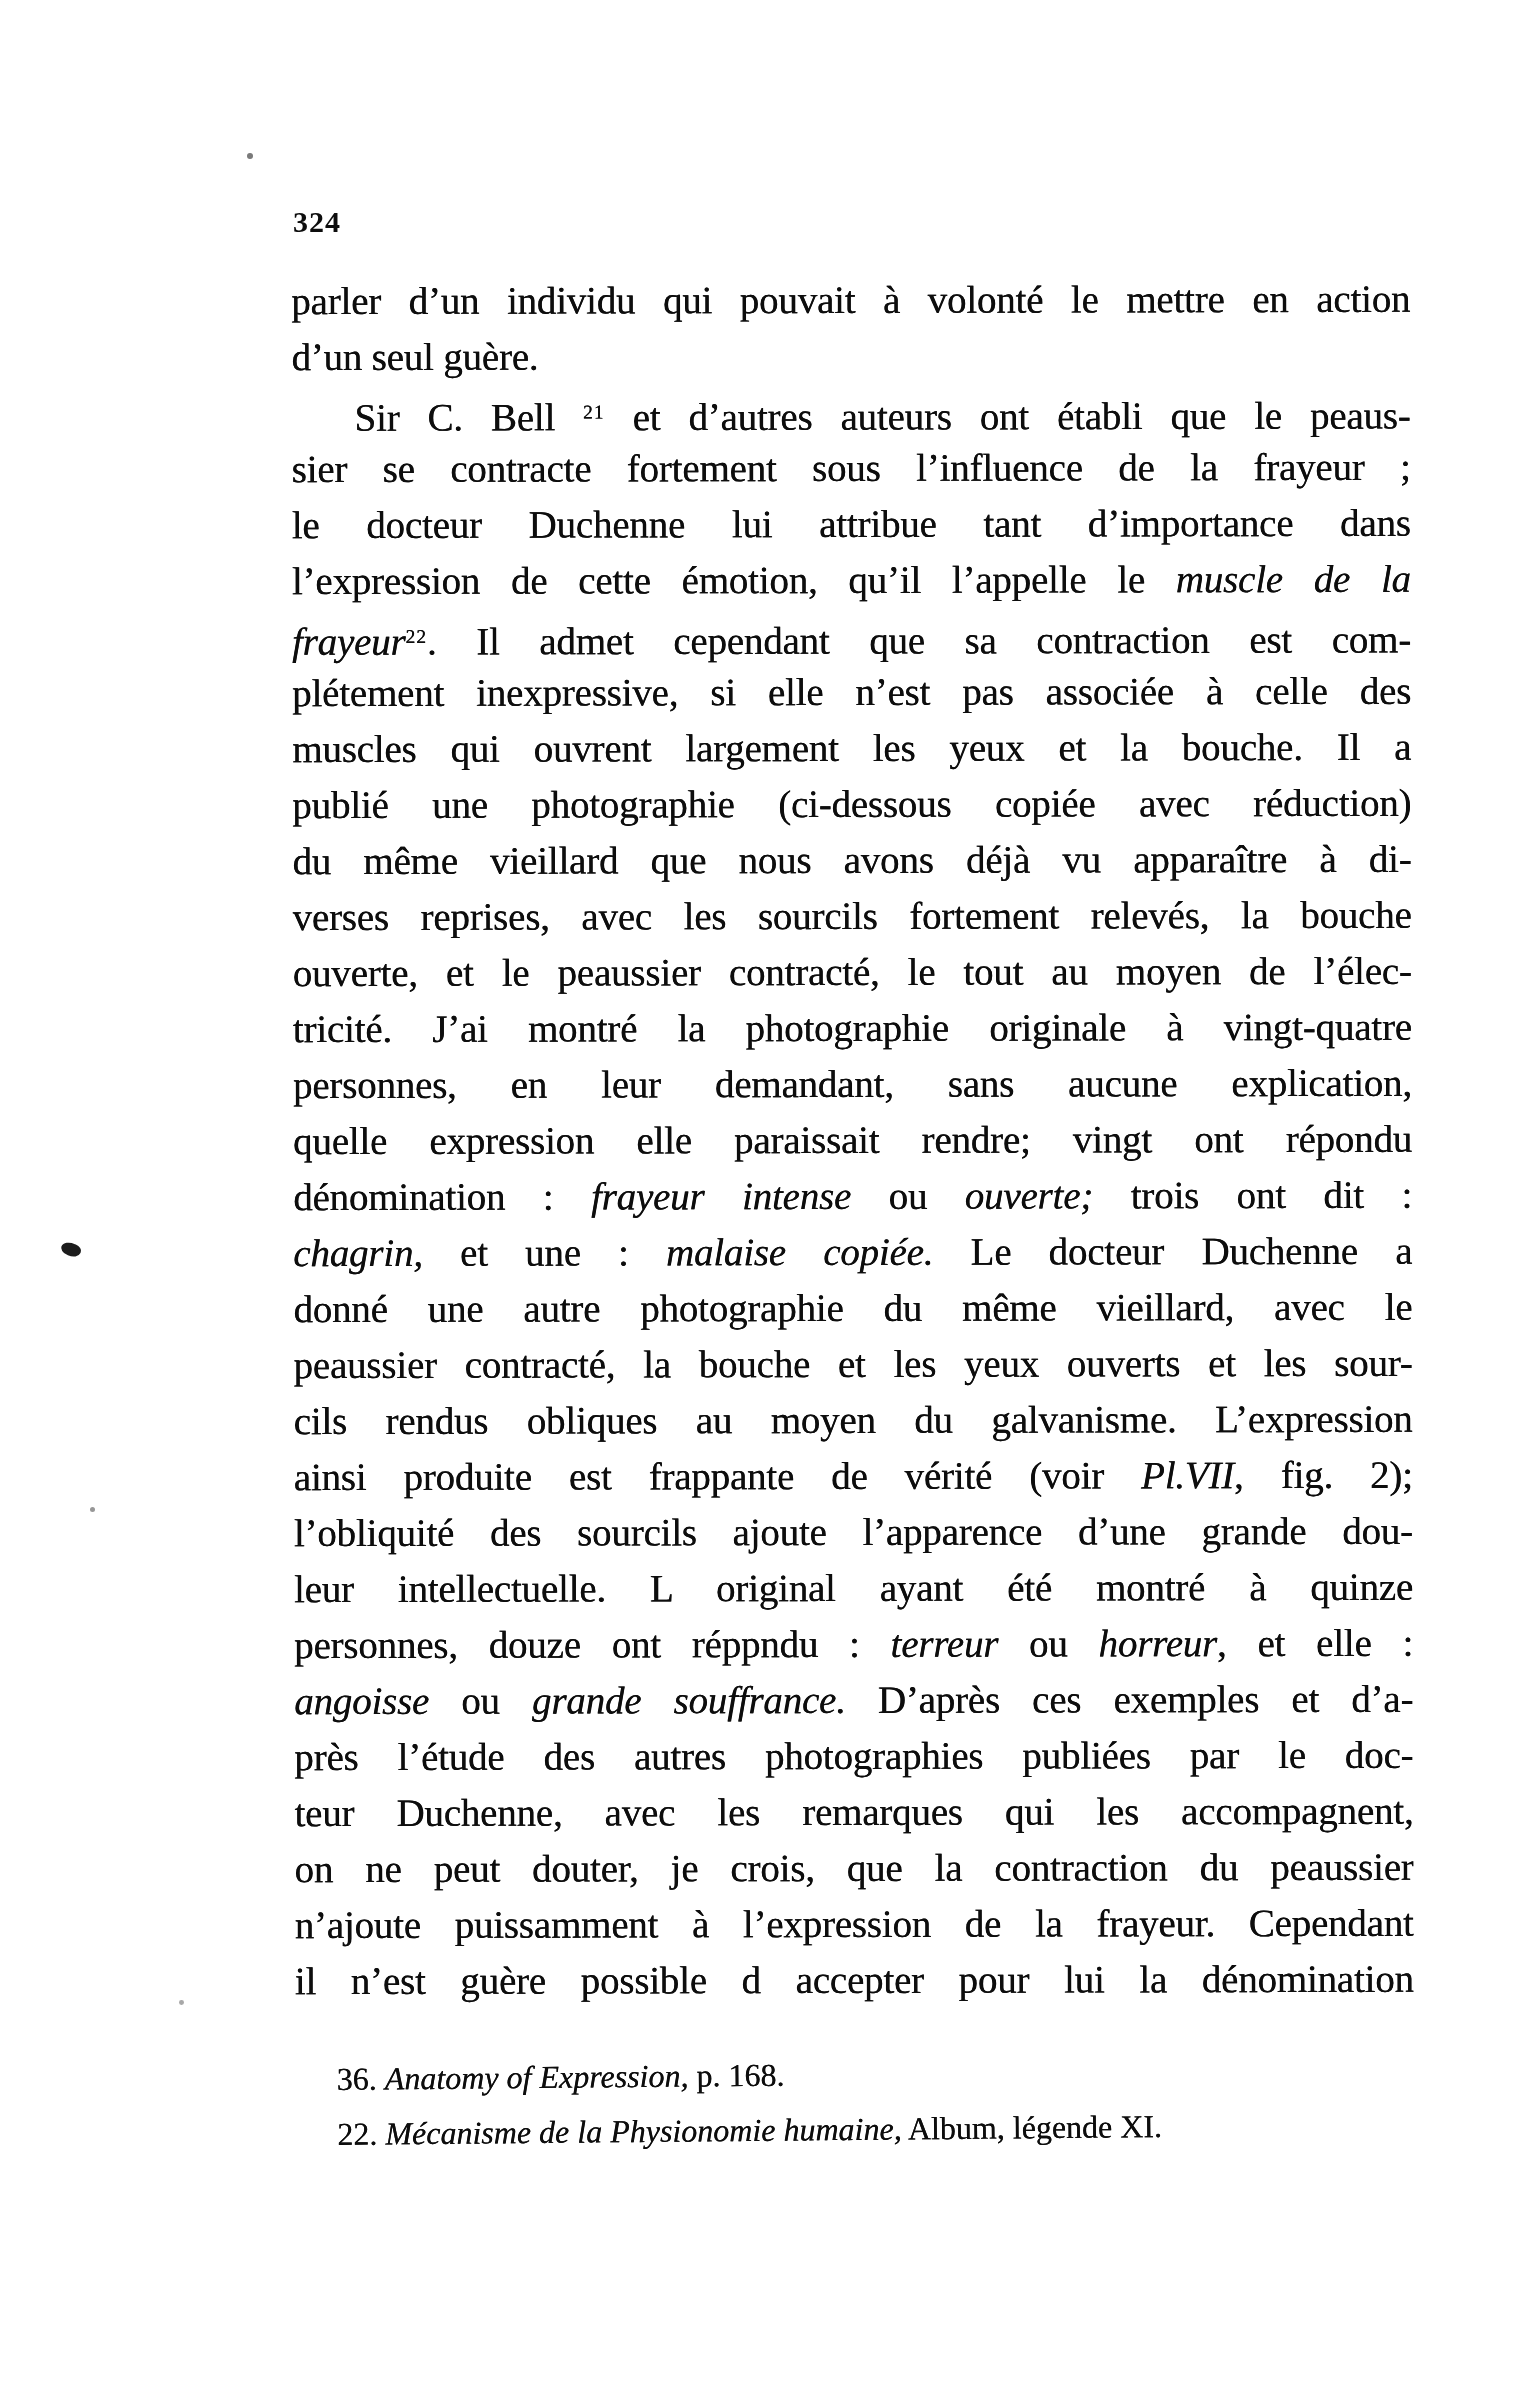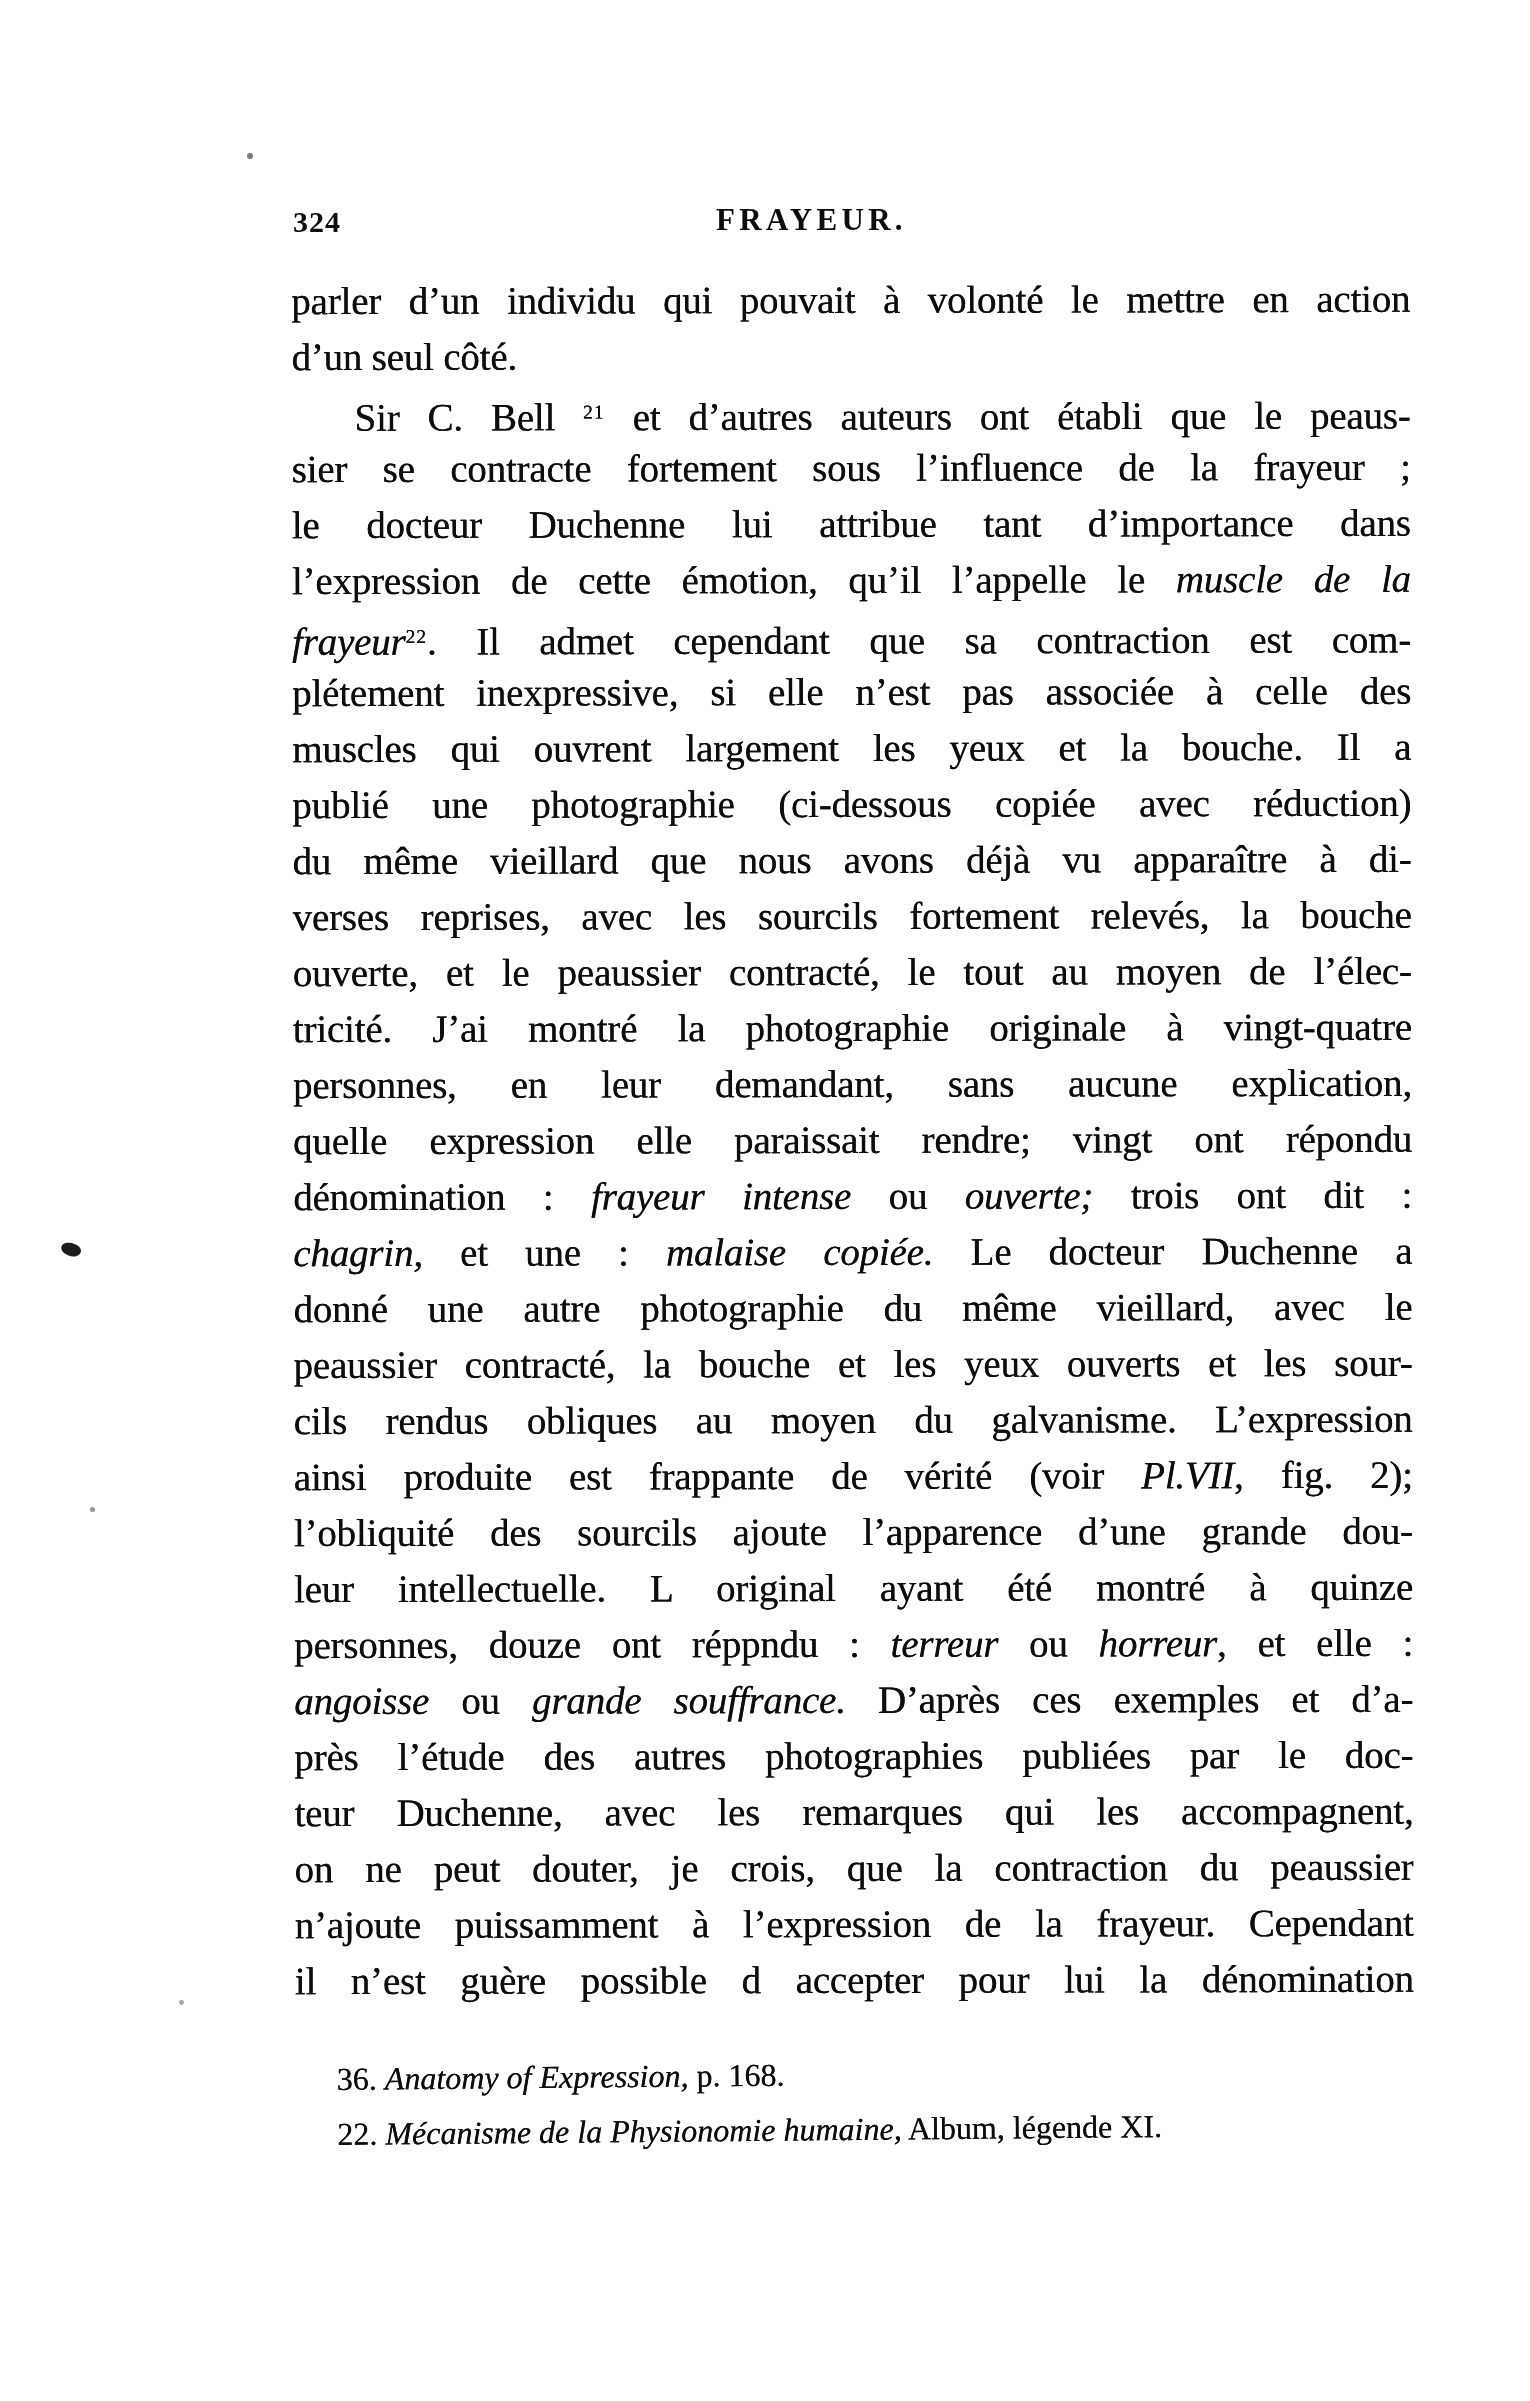--- a/index.html
+++ b/index.html
@@ -120,26 +120,25 @@
   .speck-2 { left: 61px;  top: 1243px; width: 20px; height: 13px; background:#1c1c1c;
              border-radius: 60% 40% 55% 45%; transform: rotate(24deg); }
   .speck-3 { left: 90px;  top: 1507px; width: 5.3px; height: 5.3px; background:#979797; border-radius:50%; }
   .speck-4 { left: 179px;  top: 2000px; width: 4.8px; height: 4.8px; background:#a8a8a8; border-radius:50%; }
 </style>
 </head>
 <body>
 
 <div class="runhead">
   <span class="pagenum">324</span>
-  <span class="headtitle">FRAYEUR.</span>
 </div>
 
 <div class="textcol" id="body-lines">
     <div class="line"><span>parler d’un individu qui pouvait à volonté le mettre en action</span></div>
-    <div class="line short"><span>d’un seul côté.</span></div>
+    <div class="line short"><span>d’un seul guère.</span></div>
     <div class="line indent"><span>Sir C. Bell&nbsp;</span><span class="sup">21</span><span> et d’autres auteurs ont établi que le peaus-</span></div>
     <div class="line"><span>sier se contracte fortement sous l’influence de la frayeur ;</span></div>
     <div class="line"><span>le docteur Duchenne lui attribue tant d’importance dans</span></div>
     <div class="line"><span>l’expression de cette émotion, qu’il l’appelle le </span><span class="it">muscle de la</span></div>
     <div class="line"><span class="it">frayeur</span><span class="sup">22</span><span>. Il admet cependant que sa contraction est com-</span></div>
     <div class="line"><span>plétement inexpressive, si elle n’est pas associée à celle des</span></div>
     <div class="line"><span>muscles qui ouvrent largement les yeux et la bouche. Il a</span></div>
     <div class="line"><span>publié une photographie (ci-dessous copiée avec réduction)</span></div>
     <div class="line"><span>du même vieillard que nous avons déjà vu apparaître à di-</span></div>
     <div class="line"><span>verses reprises, avec les sourcils fortement relevés, la bouche</span></div>

